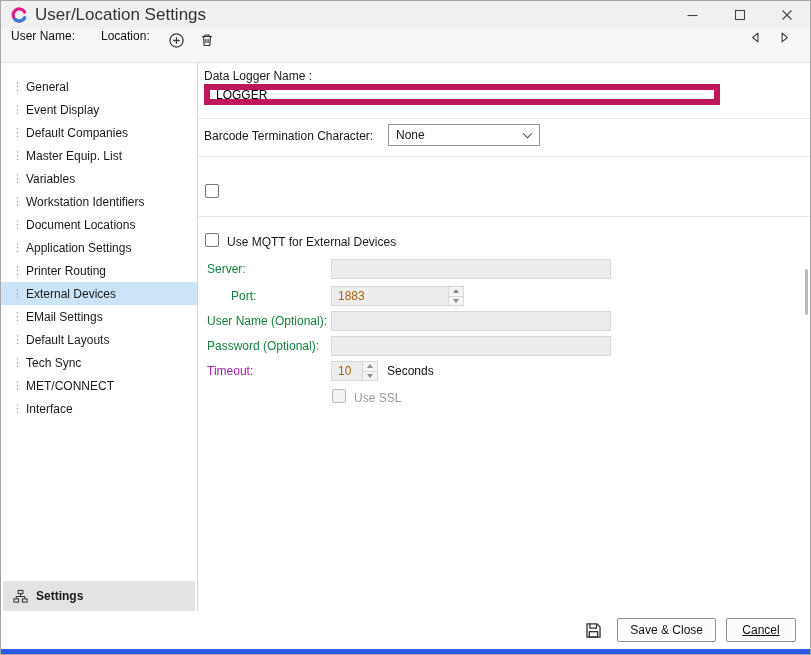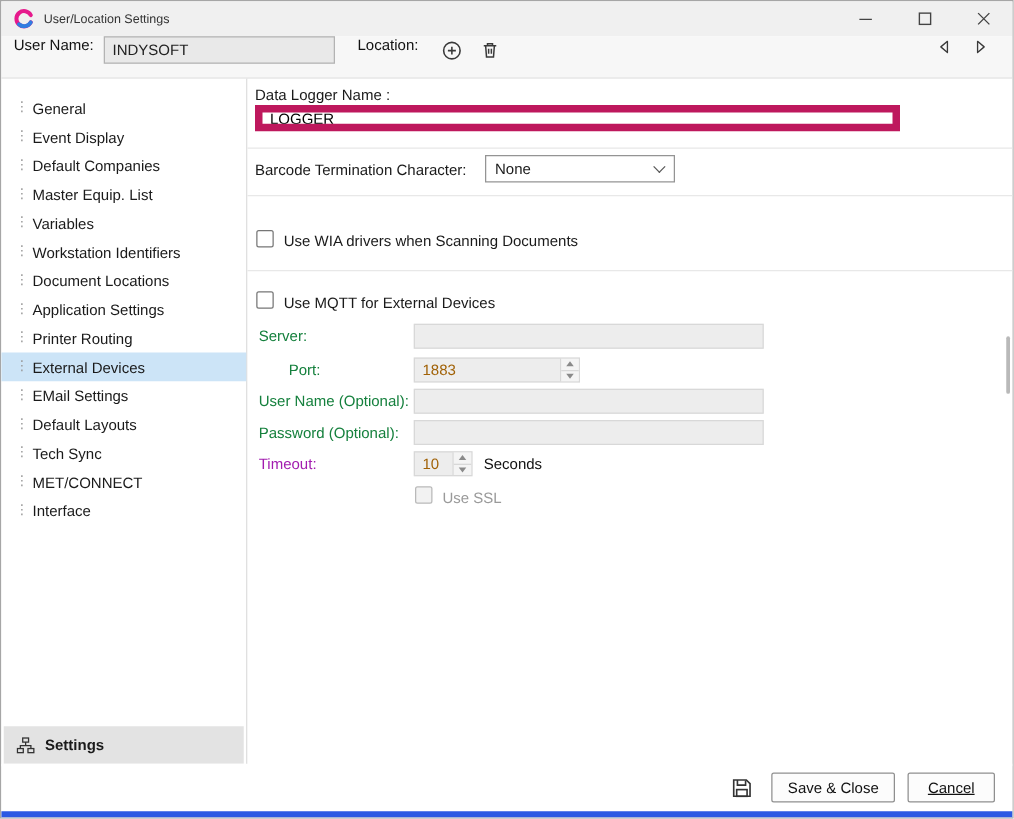--- a/index.html
+++ b/index.html
@@ -11,21 +11,21 @@
     font-size: 12px; color: #1a1a1a; overflow: hidden;
   }
 
   
   .titlebar {
     position: absolute; top: 0; left: 0; right: 0; height: 28px;
     background: #f0f0f0; display: flex; align-items: center;
     padding-left: 10px; gap: 8px;
   }
   .app-icon { width: 16px; height: 16px; display: flex; }
-  .title { font-size: 10px; color: #333; }
+  .title { font-size: 17px; color: #333; }
   .win-controls { margin-left: auto; display: flex; height: 100%; }
   .win-btn { width: 47px; height: 100%; display: flex; align-items: center; justify-content: center; }
 
   
   .toolbar {
     position: absolute; top: 28px; left: 0; right: 0; height: 34px;
     background: #f7f7f7; border-bottom: 1px solid #e0e0e0;
     display: flex; align-items: flex-start; padding: 0 10px;
   }
   .tb-label { margin-right: 8px; color: #111; }
@@ -148,21 +148,20 @@
       <div class="win-btn">
         <svg width="12" height="12" viewBox="0 0 12 12">
             <path d="M1.5 1.5 L10.5 10.5 M10.5 1.5 L1.5 10.5" stroke="#444" stroke-width="1.1"></path>
           </svg>
       </div>
     </div>
   </div>
 
   <div class="toolbar">
     <span class="tb-label">User Name:</span>
-    <input class="tb-input" readonly="" value="INDYSOFT" style="">
     <span class="tb-label loc-label">Location:</span>
     <div class="icon-btn">
       <svg width="17" height="17" viewBox="0 0 16 16" fill="none" stroke="#3a3a3a" stroke-width="1.2">
           <circle cx="8" cy="8" r="6.2"></circle>
           <path d="M8 5 V11 M5 8 H11"></path>
         </svg>
     </div>
     <div class="icon-btn">
       <svg width="16" height="16" viewBox="0 0 16 16" fill="none" stroke="#3a3a3a" stroke-width="1.2">
         <path d="M3 4.5 H13"></path>
@@ -265,21 +264,20 @@
       <div class="divider d1"></div>
 
       <span class="abs barcode-label">Barcode Termination Character:</span>
       <div class="select barcode-select">
         <span>None</span>
         <span class="chev"></span>
       </div>
       <div class="divider d2"></div>
 
       <span class="cb wia-box"></span>
-      <span class="abs wia-label">Use WIA drivers when Scanning Documents</span>
       <div class="divider d3"></div>
 
       <span class="cb mqtt-box"></span>
       <span class="abs mqtt-label">Use MQTT for External Devices</span>
 
       <span class="f-label server-label">Server:</span>
       <input class="f-input server-input" disabled="" value="" style="">
 
       <span class="f-label port-label">Port:</span>
       <div class="stepper port-stepper">

